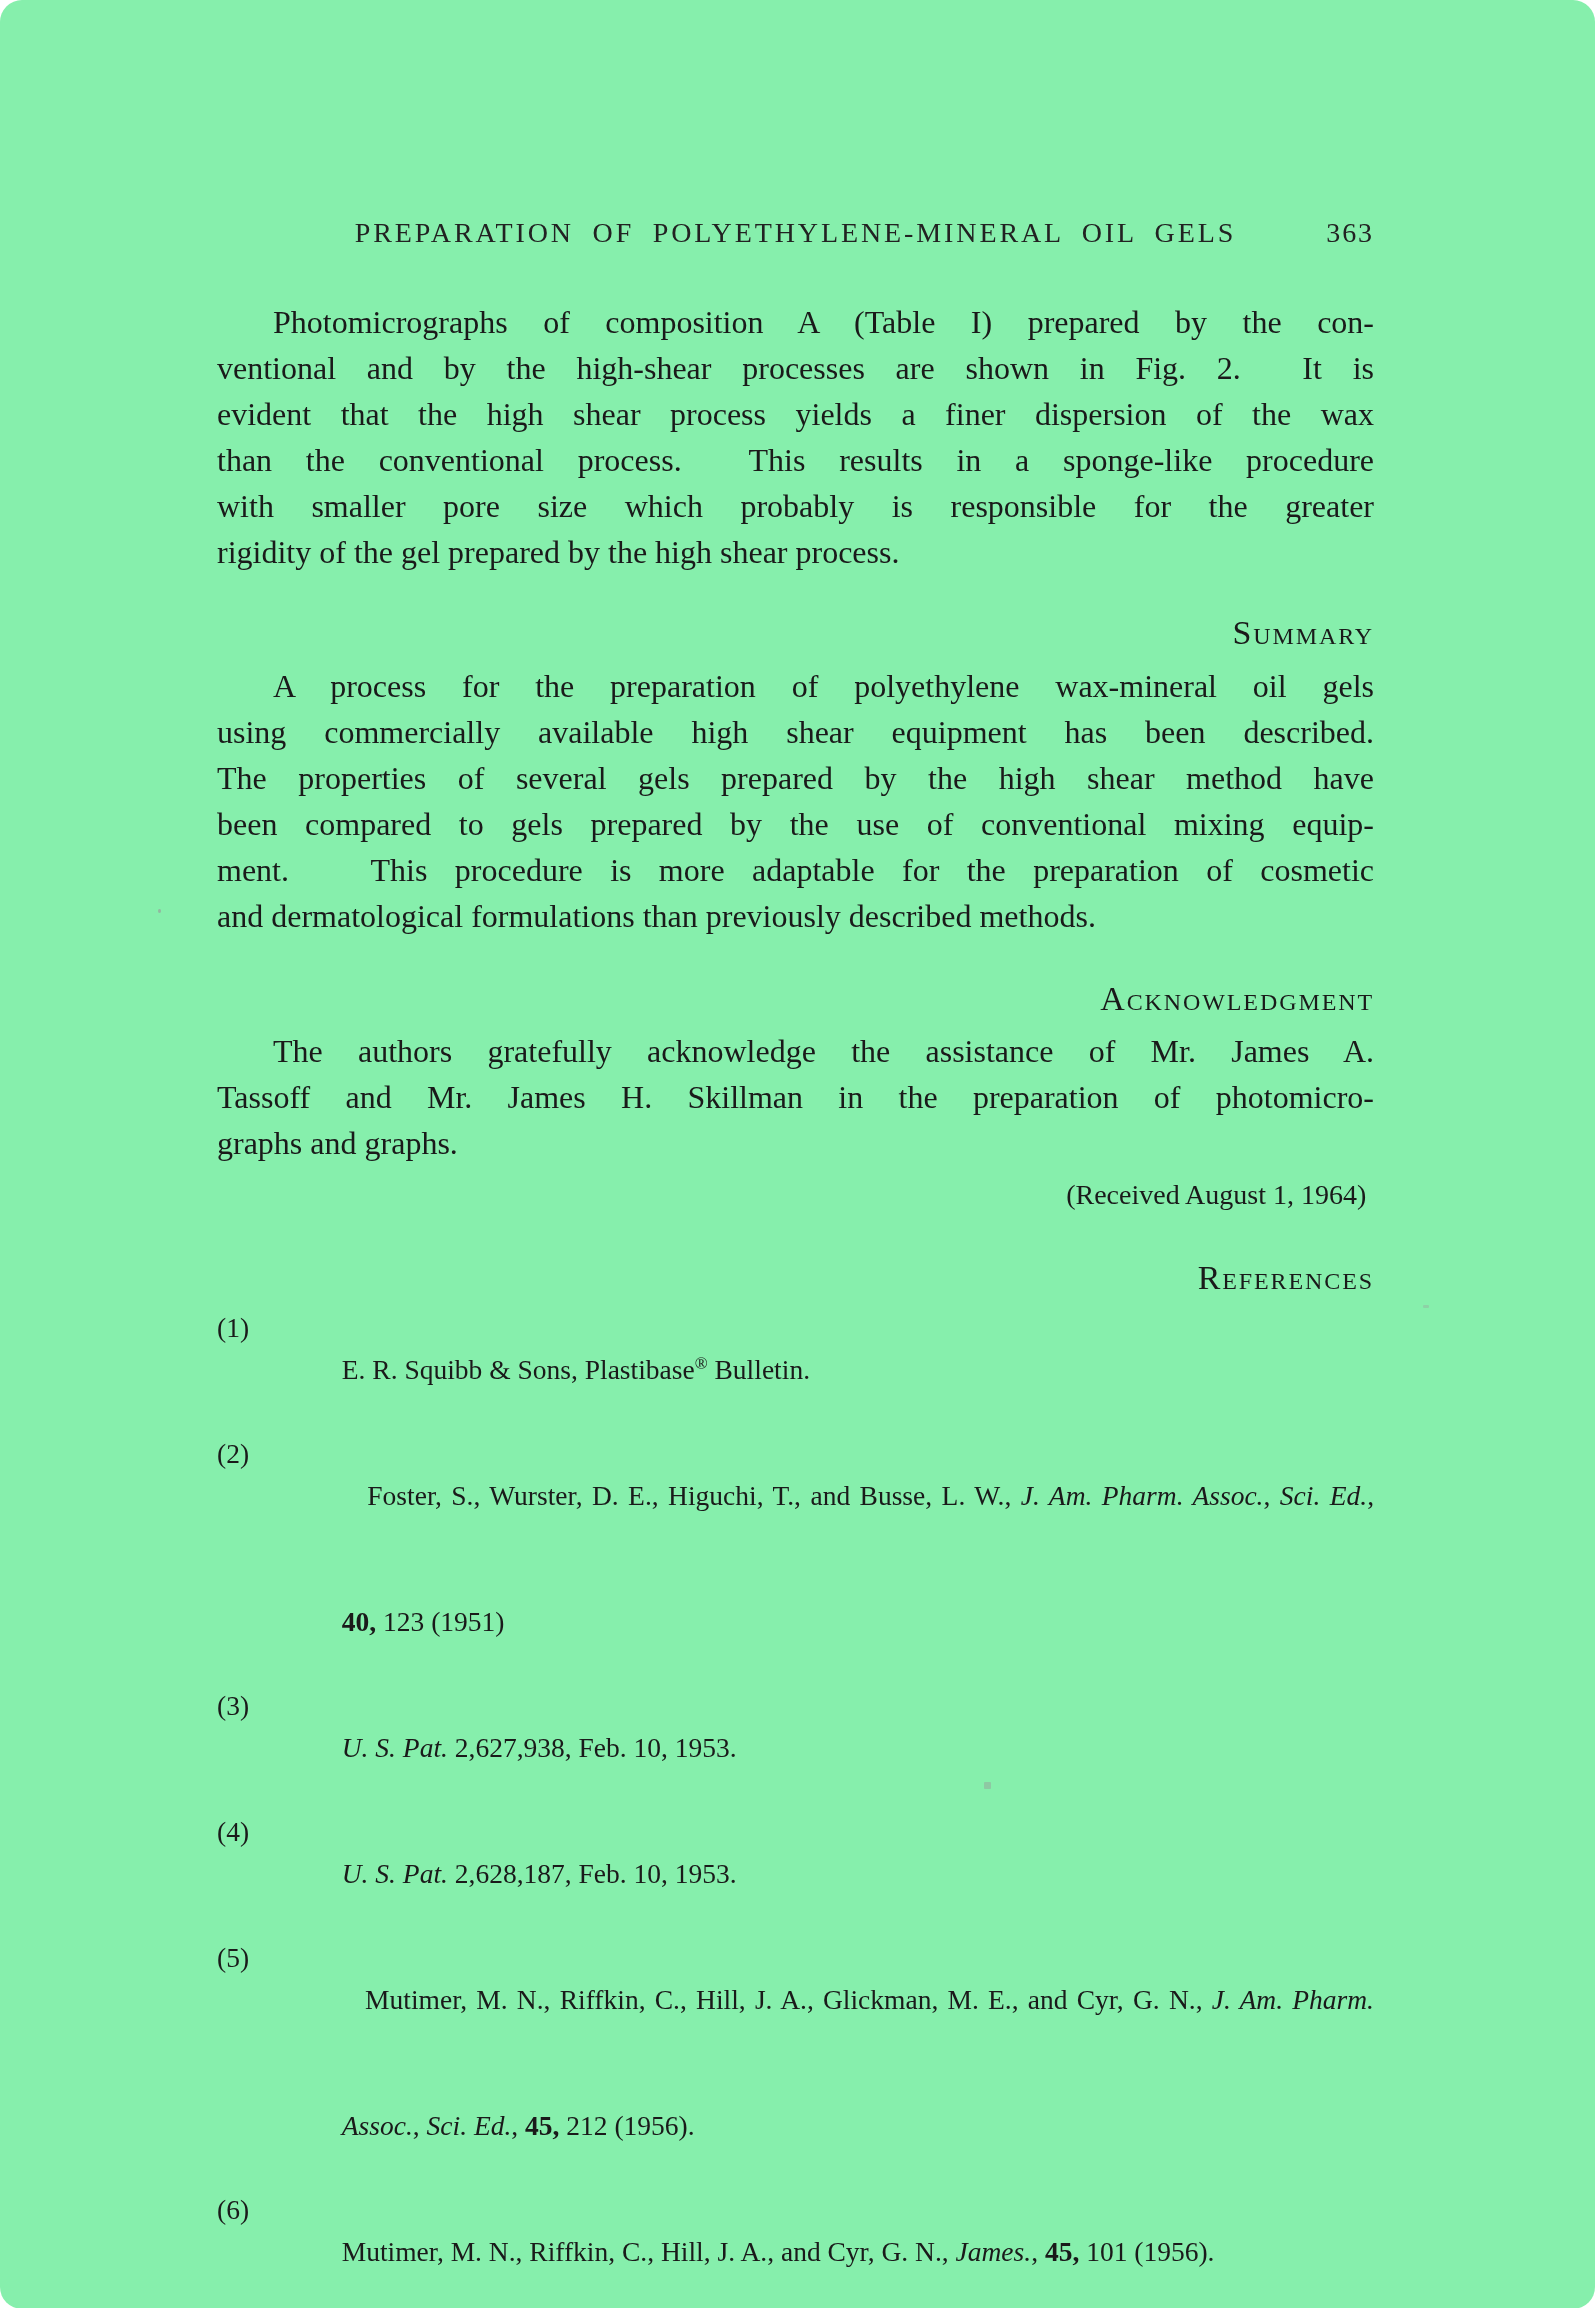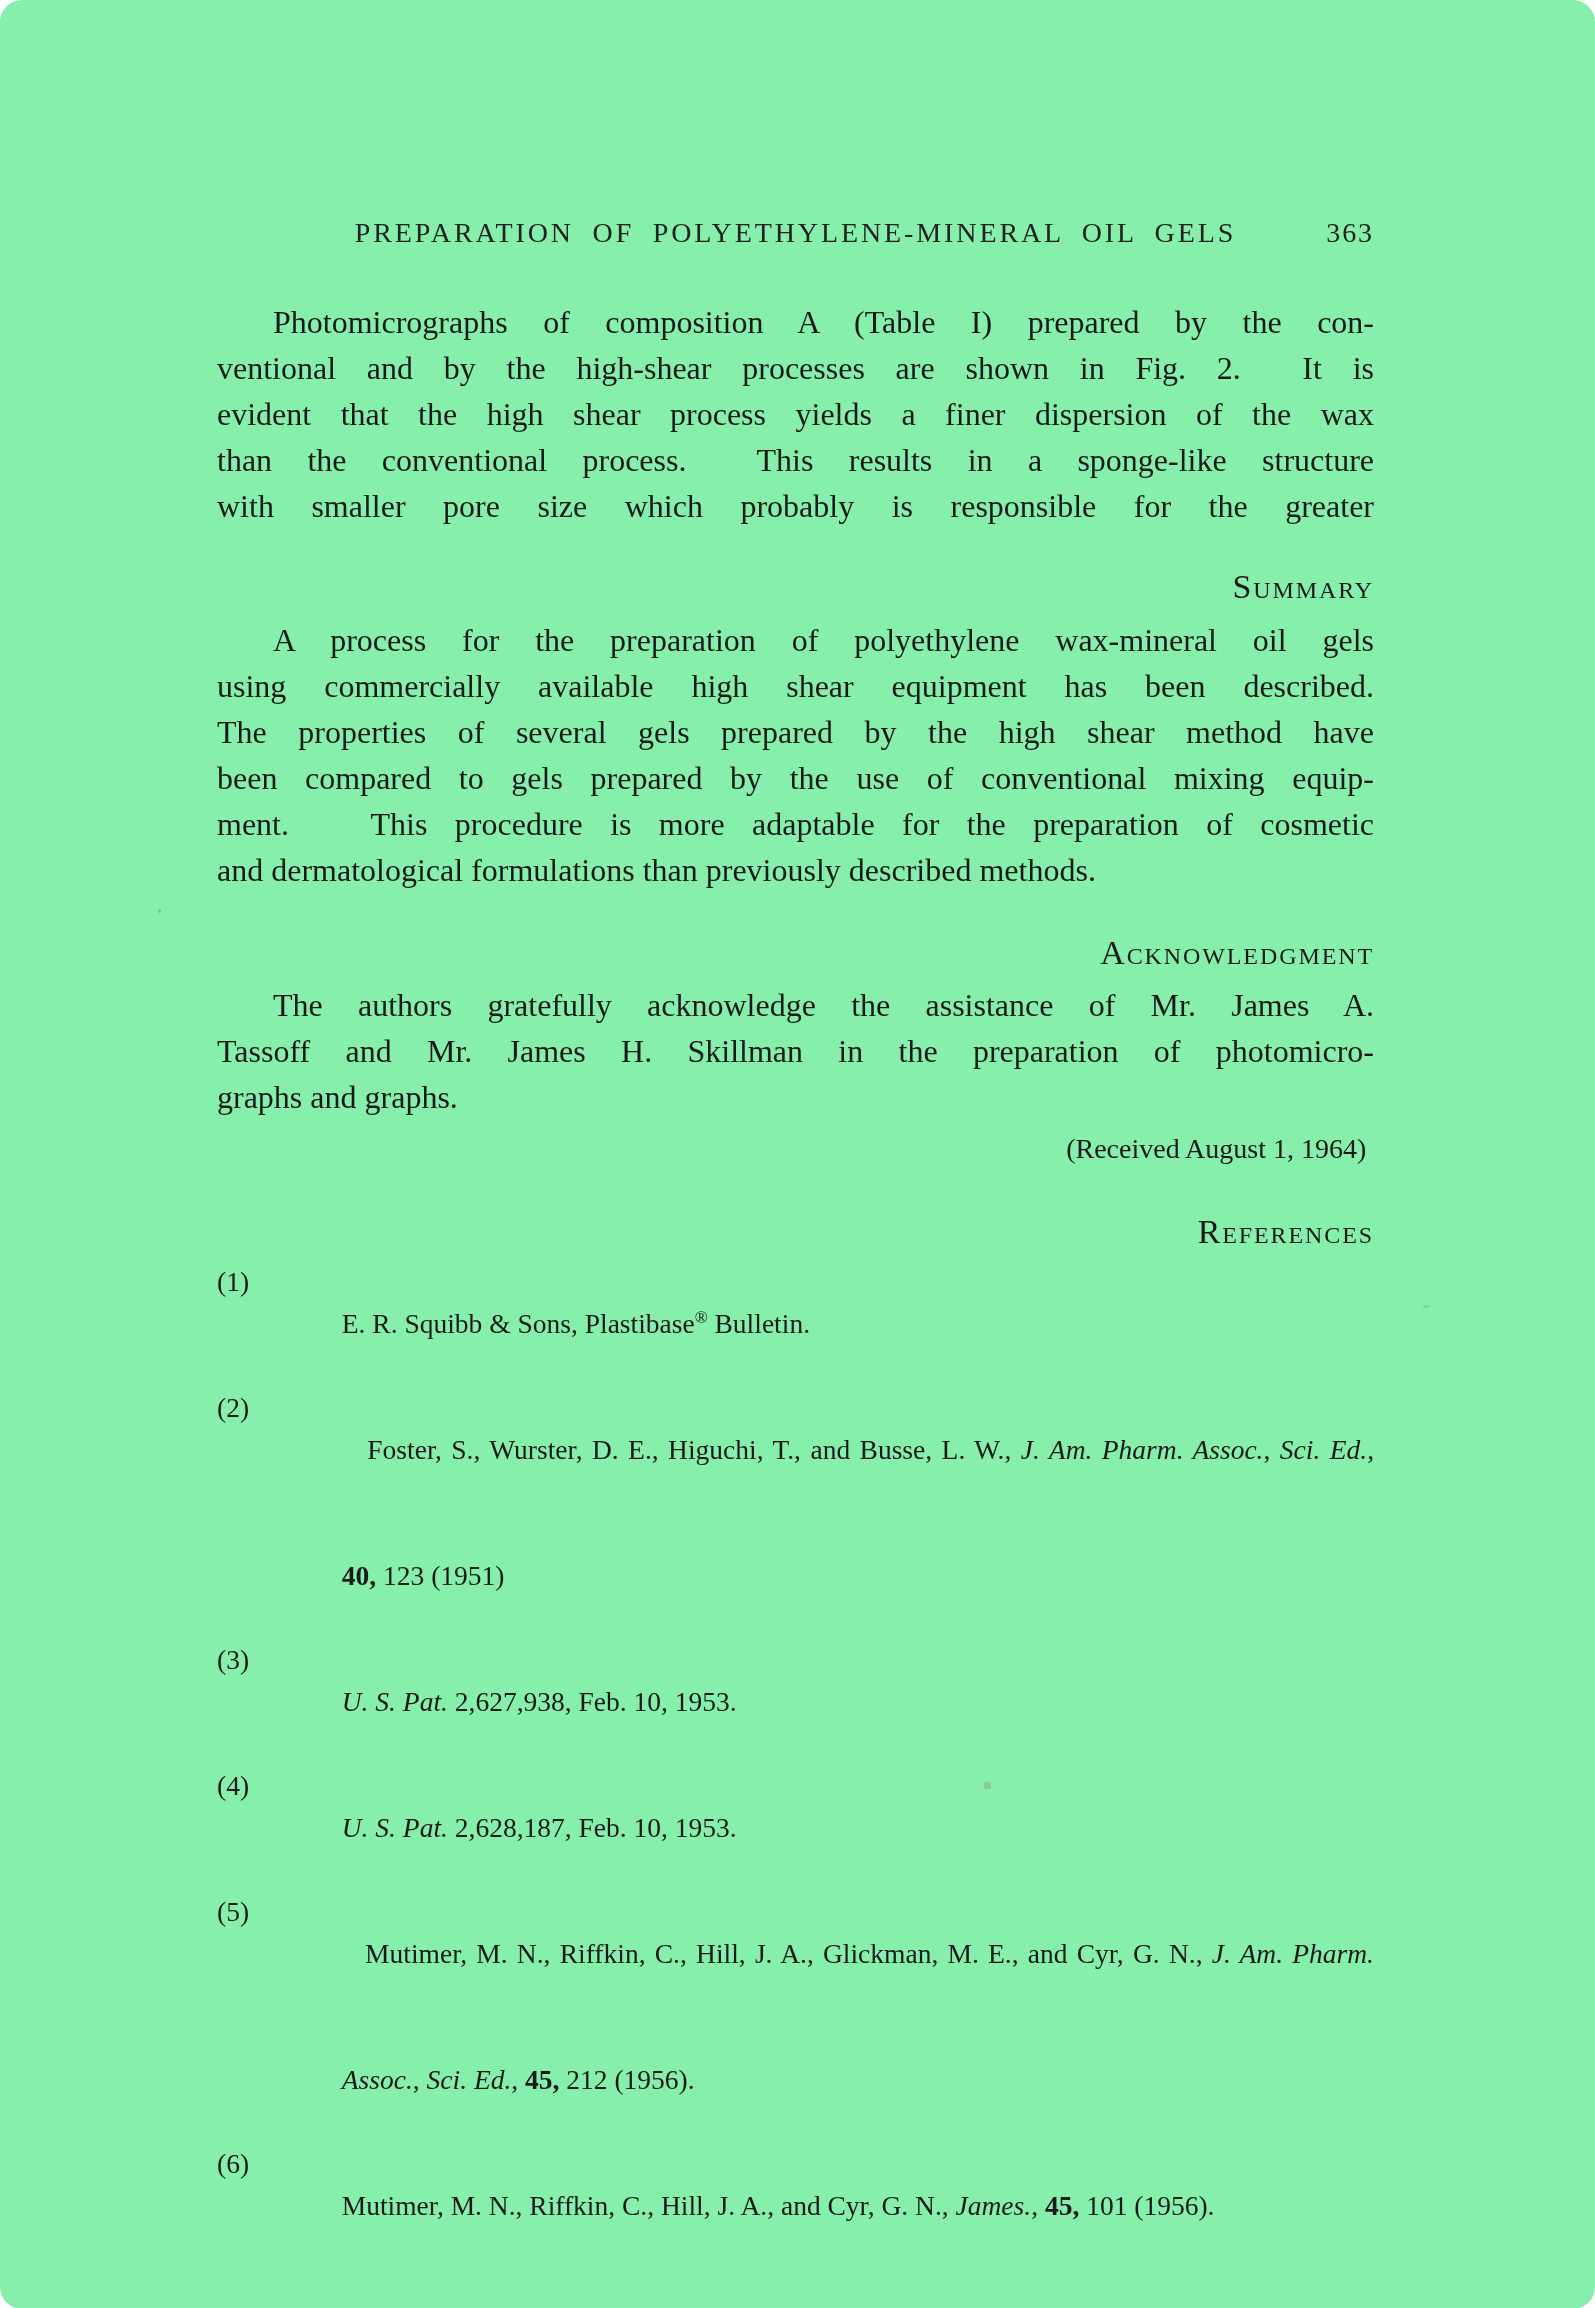--- a/index.html
+++ b/index.html
@@ -120,22 +120,23 @@
 
     <header class="running-head">
       <span>PREPARATION OF POLYETHYLENE-MINERAL OIL GELS</span>
       <span class="page-number">363</span>
     </header>
 
     <section class="para intro">
       <div class="line j indent">Photomicrographs of composition A (Table I) prepared by the con-</div>
       <div class="line j">ventional and by the high-shear processes are shown in Fig. 2.  It is</div>
       <div class="line j">evident that the high shear process yields a finer dispersion of the wax</div>
-      <div class="line j">than the conventional process.  This results in a sponge-like structure</div>
+      <div class="line j">than the conventional process.  This results in a sponge-like procedure</div>
       <div class="line j">with smaller pore size which probably is responsible for the greater</div>
+      <div class="line last">rigidity of the gel prepared by the high shear process.</div>
     </section>
 
     <h2 class="sec-heading">Summary</h2>
 
     <section class="para after-heading">
       <div class="line j indent">A process for the preparation of polyethylene wax-mineral oil gels</div>
       <div class="line j">using commercially available high shear equipment has been described.</div>
       <div class="line j">The properties of several gels prepared by the high shear method have</div>
       <div class="line j">been compared to gels prepared by the use of conventional mixing equip-</div>
       <div class="line j">ment.   This procedure is more adaptable for the preparation of cosmetic</div>

